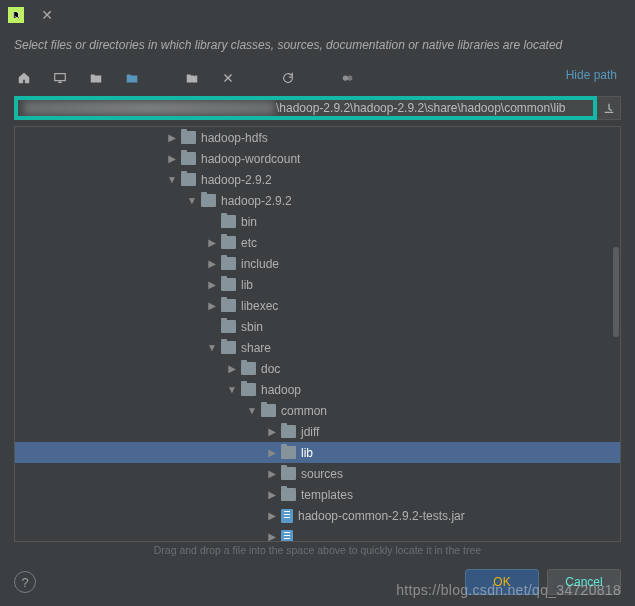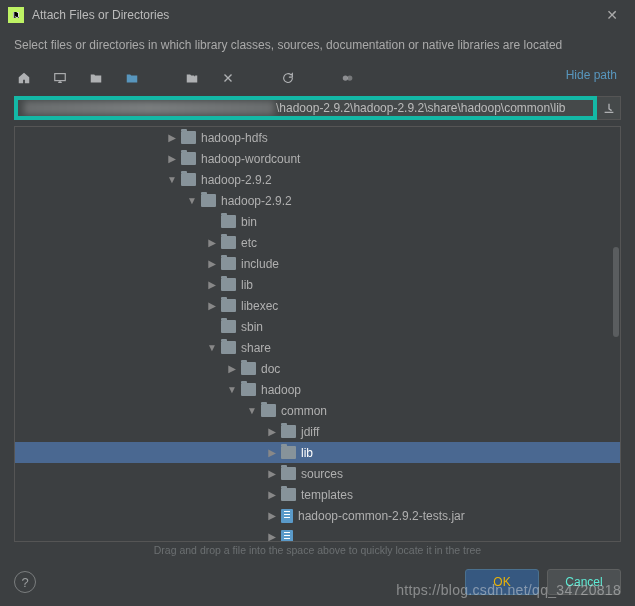--- a/index.html
+++ b/index.html
@@ -29,20 +29,21 @@
   }
   .titlebar .title { flex: 1; color: #bbbbbb; font-size: 12px; }
   .titlebar .close {
     width: 30px; text-align: center; color: #aaa;
     font-size: 14px; cursor: pointer;
   }
   .subtitle {
     padding: 8px 14px 12px;
     color: #aaaaaa;
     font-size: 12px;
+    font-style: italic;
   }
   .toolbar {
     display: flex;
     align-items: flex-start;
     padding: 4px 14px 6px;
     gap: 16px;
   }
   .tool-btn {
     width: 20px; height: 20px;
     display: flex; align-items: center; justify-content: center;
@@ -216,21 +217,20 @@
     font-size: 14px;
     letter-spacing: 0.3px;
     pointer-events: none;
   }
 </style>
 </head>
 <body>
 
 <div class="titlebar">
   <div class="app-icon">IJ</div>
-  <div class="title">Attach Files or Directories</div>
   <div class="close">✕</div>
 </div>
 
 <div class="subtitle">Select files or directories in which library classes, sources, documentation or native libraries are located</div>
 
 <div class="toolbar">
   <div class="tool-btn">
       <svg viewBox="0 0 16 16" fill="currentColor">
         <path d="M8 2l6 5v7H9V10H7v4H2V7z"></path>
       </svg>

